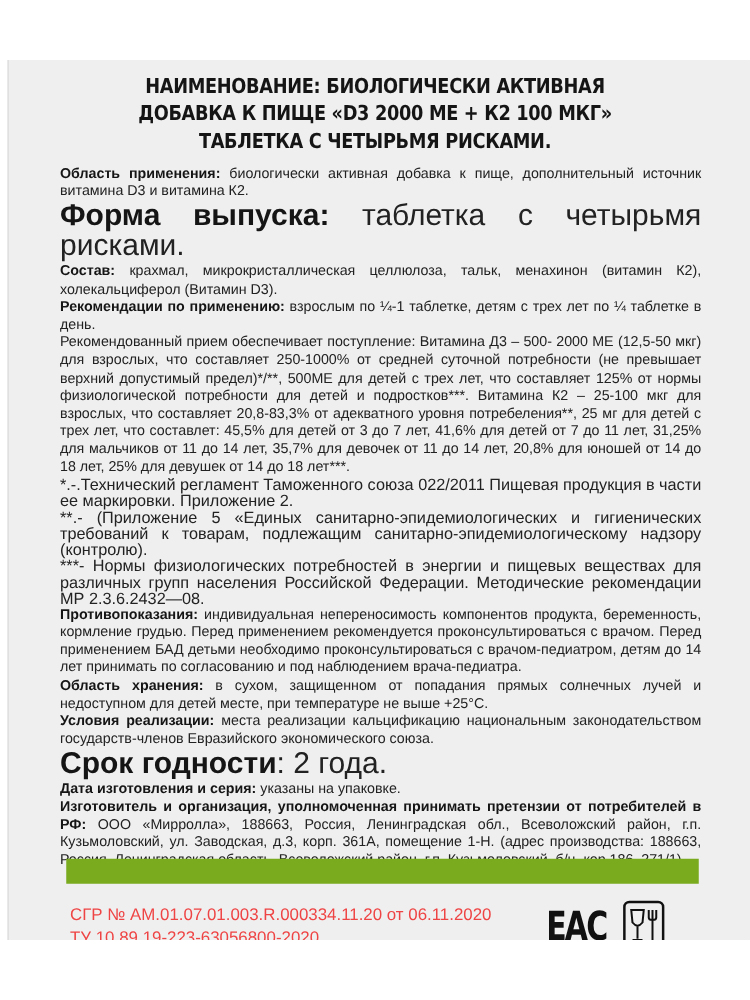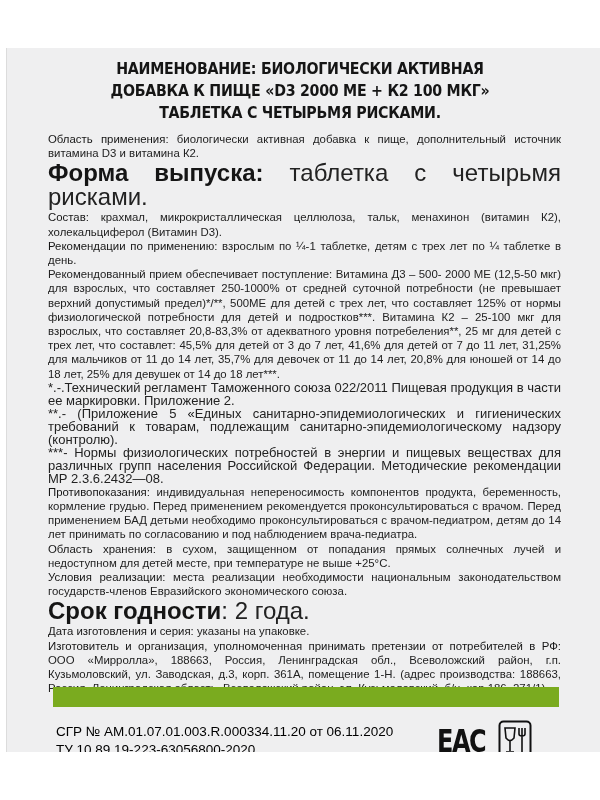--- a/index.html
+++ b/index.html
@@ -6,27 +6,27 @@
   body { width:600px; height:800px; background:#ffffff; position:relative; overflow:hidden;
          font-family:"Liberation Sans", "DejaVu Sans", sans-serif; color:#1d1d1d; }
   .panel { position:absolute; left:6px; top:48px; width:594px; height:704px; background:#efeff0;
            border-left:1px solid #dcdcdc; }
   .title { position:absolute; left:0; top:58px; width:600px; text-align:center;
            font-family:"DejaVu Sans", sans-serif; font-weight:bold; font-size:16.5px; line-height:22px;
            letter-spacing:-0.3px; transform:scaleX(0.86); transform-origin:center top; color:#151515; }
   .body { position:absolute; left:48px; top:132px; width:513px; font-size:11.4px; line-height:14.2px;
           text-align:justify; color:#222; }
   .body p { margin:0; }
-  .body b { font-weight:normal; color:#151515; }
+  .body b { font-weight:bold; color:#151515; }
   .big { font-size:24px; line-height:24px; margin:1px 0 1px 0 !important; }
   .big b { font-weight:bold; }
   .fn { font-size:13px; line-height:13px; }
   .ital { font-style:italic; color:#555; }
   .greenbar { position:absolute; left:53px; top:687px; width:506px; height:20px; background:#7aab1f; }
-  .codes { position:absolute; left:56px; top:723px; font-size:13.5px; line-height:18px; color:#000000; }
+  .codes { position:absolute; left:56px; top:723px; font-size:13.5px; line-height:18px; color:#ef4444; }
   .eac { position:absolute; left:437px; top:722px; font-family:"DejaVu Sans", sans-serif;
          font-weight:bold; font-size:32px; letter-spacing:-2px; transform:scaleX(0.75); transform-origin:left top; color:#111; }
   .foodicon { position:absolute; left:498px; top:720px; width:34px; height:40px; }
   .whitecut { position:absolute; left:0; top:752px; width:600px; height:48px; background:#fff; }
 </style>
 </head>
 <body>
 
 <div class="panel"></div>
 
@@ -40,21 +40,21 @@
   <p><b>Область применения:</b><span> биологически активная добавка к пище, дополнительный источник витамина D3 и витамина К2.</span></p>
   <p class="big"><b>Форма выпуска:</b><span> таблетка с четырьмя рисками.</span></p>
   <p><b>Состав:</b><span> крахмал, микрокристаллическая целлюлоза, тальк, менахинон (витамин К2), холекальциферол (Витамин D3).</span></p>
   <p><b>Рекомендации по применению:</b><span> взрослым по ¼-1 таблетке, детям с трех лет по ¼ таблетке в день.</span></p>
   <p>Рекомендованный прием обеспечивает поступление: Витамина Д3 – 500- 2000 МЕ (12,5-50 мкг) для взрослых, что составляет 250-1000% от средней суточной потребности (не превышает верхний допустимый предел)*/**, 500МЕ для детей с трех лет, что составляет 125% от нормы физиологической потребности для детей и подростков***. Витамина К2 – 25-100 мкг для взрослых, что составляет 20,8-83,3% от адекватного уровня потребеления**, 25 мг для детей с трех лет, что составлет: 45,5% для детей от 3 до 7 лет, 41,6% для детей от 7 до 11 лет, 31,25% для мальчиков от 11 до 14 лет, 35,7% для девочек от 11 до 14 лет, 20,8% для юношей от 14 до 18 лет, 25% для девушек от 14 до 18 лет***.</p>
   <p class="fn">*.-.Технический регламент Таможенного союза 022/2011 Пищевая продукция в части ее маркировки. Приложение 2.</p>
   <p class="fn">**.- (Приложение 5 «Единых санитарно-эпидемиологических и гигиенических требований к товарам, подлежащим санитарно-эпидемиологическому надзору (контролю).</p>
   <p class="fn">***- Нормы физиологических потребностей в энергии и пищевых веществах для различных групп населения Российской Федерации. Методические рекомендации МР 2.3.6.2432—08.</p>
   <p><b>Противопоказания:</b><span> индивидуальная непереносимость компонентов продукта, беременность, кормление грудью. Перед применением рекомендуется проконсультироваться с врачом. Перед применением БАД детьми необходимо проконсультироваться с врачом-педиатром, детям до 14 лет принимать по согласованию и под наблюдением врача-педиатра.</span></p>
   <p><b>Область хранения:</b><span> в сухом, защищенном от попадания прямых солнечных лучей и недоступном для детей месте, при температуре не выше +25°С.</span></p>
-  <p><b>Условия реализации:</b><span> места реализации необходимости национальным законодательством государств-членов Евразийского экономического союза.</span></p>
+  <p><b>Условия реализации:</b><span> места реализации кальцификацию национальным законодательством государств-членов Евразийского экономического союза.</span></p>
   <p class="big"><b>Срок годности</b><span>: 2 года.</span></p>
   <p><b>Дата изготовления и серия:</b><span> указаны на упаковке.</span></p>
   <p><b>Изготовитель и организация, уполномоченная принимать претензии от потребителей в РФ:</b><span> ООО «Мирролла», 188663, Россия, Ленинградская обл., Всеволожский район, г.п. Кузьмоловский, ул. Заводская, д.3, корп. 361А, помещение 1-Н. (адрес производства: 188663, Россия, Ленинградская область, Всеволожский район, г.п. Кузьмоловский. б/н, кор.186, 271/1).</span></p>
 </div>
 
 <div class="greenbar"></div>
 
 <div class="codes">
   <div>СГР № AM.01.07.01.003.R.000334.11.20 от 06.11.2020</div>
   <div>ТУ 10.89.19-223-63056800-2020</div>

